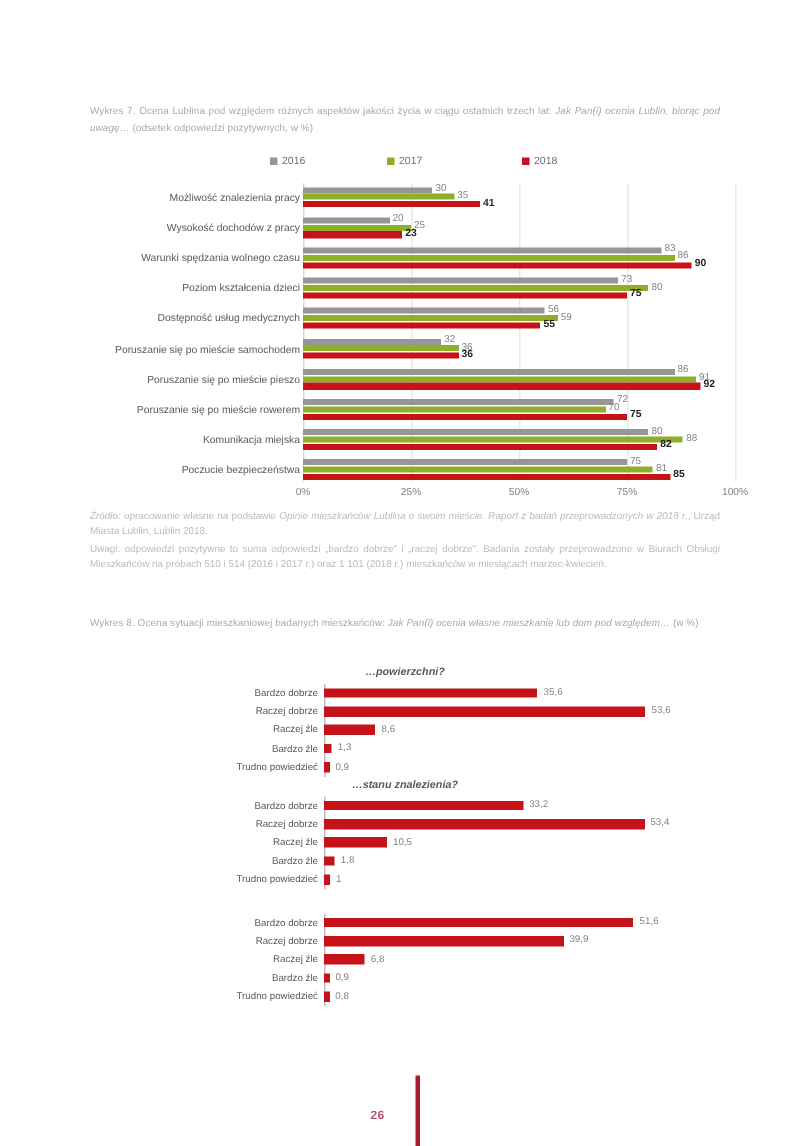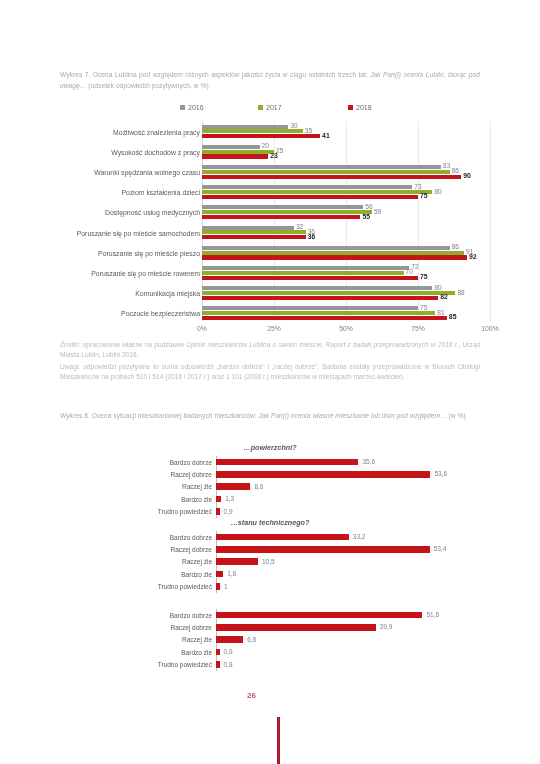--- a/index.html
+++ b/index.html
@@ -75,21 +75,21 @@
     font-size:6.5px;color:#58595b;white-space:nowrap;
   }
   .c2-plot{position:absolute;left:216px;width:270px;}
   .c2-axis{position:absolute;left:0;top:0;width:1px;background:#bcbec0;}
   .c2-row{position:relative;height:12.4px;}
   .c2-bar{position:absolute;top:2.6px;height:6.6px;background:#c6131a;}
   .c2-vlab{position:absolute;top:2.0px;font-size:6.5px;color:#808285;white-space:nowrap;}
 
   
   .footer-num{
-    position:absolute;left:247px;top:691px;
+    position:absolute;left:247px;top:739px;
     font-size:8px;color:#b9517a;font-weight:bold;letter-spacing:.02em;
   }
   .footer-bar{
     position:absolute;left:277px;top:717px;width:3px;height:47px;
     background:#a81d2e;
   }
 </style>
 </head>
 <body>
 
@@ -262,21 +262,21 @@
             <div class="c2-bar" style="width: 5.2px; background: rgb(198, 19, 26);"></div>
             <div class="c2-vlab" style="left: 9.2px;">1,3</div>
           </div>
           <div class="c2-row">
             <div class="c2-bar" style="width: 3.6px; background: rgb(198, 19, 26);"></div>
             <div class="c2-vlab" style="left: 7.6px;">0,9</div>
           </div>
         </div>
       </div>
       <div class="c2" style="top: 518px; height: 80px;">
-        <div class="c2-title" style="top: 0px;">…stanu technicznego?</div>
+        <div class="c2-title" style="top: 0px;">…stanu znalezienia?</div>
         <div class="c2-labels" style="top: 13px;">
           <div class="c2-lab">Bardzo dobrze</div>
           <div class="c2-lab">Raczej dobrze</div>
           <div class="c2-lab">Raczej źle</div>
           <div class="c2-lab">Bardzo źle</div>
           <div class="c2-lab">Trudno powiedzieć</div>
         </div>
         <div class="c2-plot" style="top: 13px;">
           <div class="c2-axis" style="height: 62px;"></div>
           <div class="c2-row">

